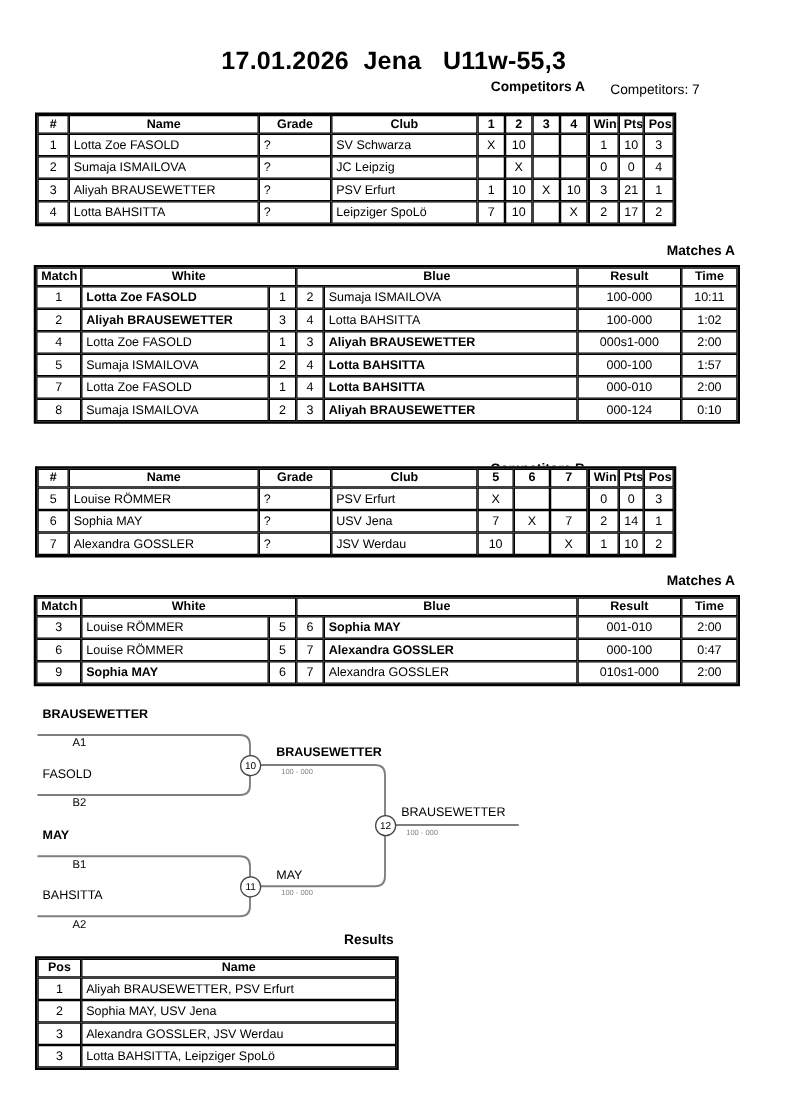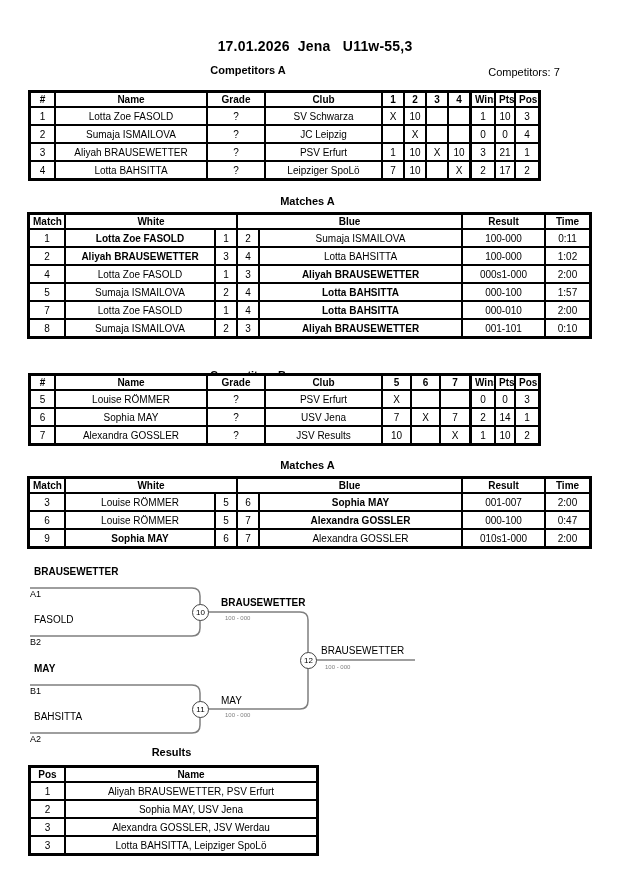--- a/index.html
+++ b/index.html
@@ -1,30 +1,30 @@
 <!DOCTYPE html>
 <html><head>
 <meta charset="utf-8">
 <style>
   html,body{margin:0;padding:0;background:#fff;}
   body{width:630px;height:891px;position:relative;font-family:"Liberation Sans",sans-serif;color:#000;}
   .abs{position:absolute;}
-  .page-title{width:630px;text-align:center;font-size:14px;font-weight:bold;white-space:pre;letter-spacing:.2px;}
-  .sec-title{font-size:11px;font-weight:bold;text-align:center;}
+  .page-title{width:630px;text-align:center;font-size:20px;font-weight:bold;white-space:pre;letter-spacing:.2px;}
+  .sec-title{font-size:11px;font-weight:bold;text-align:right;}
   .comp-count{font-size:11px;text-align:center;}
   table.tbl{position:absolute;border-collapse:separate;border-spacing:0;border:2px solid #000;table-layout:fixed;background:#fff;}
   .tbl th,.tbl td{border:1px solid #000;font-size:10px;padding:0 3px;overflow:hidden;white-space:nowrap;}
   .tbl th{font-weight:bold;text-align:center;height:13px;}
   .tbl td{height:16px;}
   .c{text-align:center;}
-  .l{text-align:center;}
+  .l{text-align:left;}
   .b{font-weight:bold;}
   .thickL{border-left:2px solid #000 !important;}
   .bk-name{position:absolute;font-size:10px;white-space:nowrap;}
-  .bk-seed{position:absolute;font-size:9px;white-space:nowrap;}
+  .bk-seed{position:absolute;font-size:9px;white-space:nowrap;margin-left:28px;}
   .bk-score{position:absolute;font-size:6px;color:#7f7f7f;white-space:nowrap;}
   .node{position:absolute;width:15px;height:15px;border:1px solid #444;border-radius:50%;background:#fff;font-size:8px;line-height:15px;text-align:center;z-index:3;}
   svg.bracket{position:absolute;left:0;top:0;z-index:1;}
 </style>
 </head>
 <body>
 
 <div class="abs page-title" style="left:0;top:38px;">17.01.2026  Jena   U11w-55,3</div>
 <div class="abs sec-title" style="left:28px;top:64px;width:440px;">Competitors A</div>
 <div class="abs comp-count" style="left:450px;top:66px;width:148px;">Competitors: 7</div>
@@ -131,21 +131,21 @@
     <th>Result</th>
     <th>Time</th>
   </tr>
   <tr>
     <td class="c">1</td>
     <td class="l b">Lotta Zoe FASOLD</td>
     <td class="c">1</td>
     <td class="c">2</td>
     <td class="l">Sumaja ISMAILOVA</td>
     <td class="c">100-000</td>
-    <td class="c">0:11</td>
+    <td class="c">10:11</td>
   </tr>
   <tr>
     <td class="c">2</td>
     <td class="l b">Aliyah BRAUSEWETTER</td>
     <td class="c">3</td>
     <td class="c">4</td>
     <td class="l">Lotta BAHSITTA</td>
     <td class="c">100-000</td>
     <td class="c">1:02</td>
   </tr>
@@ -175,21 +175,21 @@
     <td class="l b">Lotta BAHSITTA</td>
     <td class="c">000-010</td>
     <td class="c">2:00</td>
   </tr>
   <tr>
     <td class="c">8</td>
     <td class="l">Sumaja ISMAILOVA</td>
     <td class="c">2</td>
     <td class="c">3</td>
     <td class="l b">Aliyah BRAUSEWETTER</td>
-    <td class="c">001-101</td>
+    <td class="c">000-124</td>
     <td class="c">0:10</td>
   </tr>
 </tbody>
   </table>
 
 <div class="abs sec-title" style="left:28px;top:356px;width:440px;margin-top:13px;">Competitors B</div>
 <table class="tbl" style="left:28px;top:373px;width:509px;">
   <colgroup>
       <col style="width:25px">
       <col style="width:152px">
@@ -236,21 +236,21 @@
     <td class="c">X</td>
     <td class="c">7</td>
     <td class="c thickL">2</td>
     <td class="c">14</td>
     <td class="c">1</td>
   </tr>
   <tr>
     <td class="c">7</td>
     <td class="l">Alexandra GOSSLER</td>
     <td class="l">?</td>
-    <td class="l">JSV Results</td>
+    <td class="l">JSV Werdau</td>
     <td class="c">10</td>
     <td class="c"></td>
     <td class="c">X</td>
     <td class="c thickL">1</td>
     <td class="c">10</td>
     <td class="c">2</td>
   </tr>
 </tbody>
   </table>
 
@@ -272,21 +272,21 @@
     <th colspan="2">Blue</th>
     <th>Result</th>
     <th>Time</th>
   </tr>
   <tr>
     <td class="c">3</td>
     <td class="l">Louise RÖMMER</td>
     <td class="c">5</td>
     <td class="c">6</td>
     <td class="l b">Sophia MAY</td>
-    <td class="c">001-007</td>
+    <td class="c">001-010</td>
     <td class="c">2:00</td>
   </tr>
   <tr>
     <td class="c">6</td>
     <td class="l">Louise RÖMMER</td>
     <td class="c">5</td>
     <td class="c">7</td>
     <td class="l b">Alexandra GOSSLER</td>
     <td class="c">000-100</td>
     <td class="c">0:47</td>

